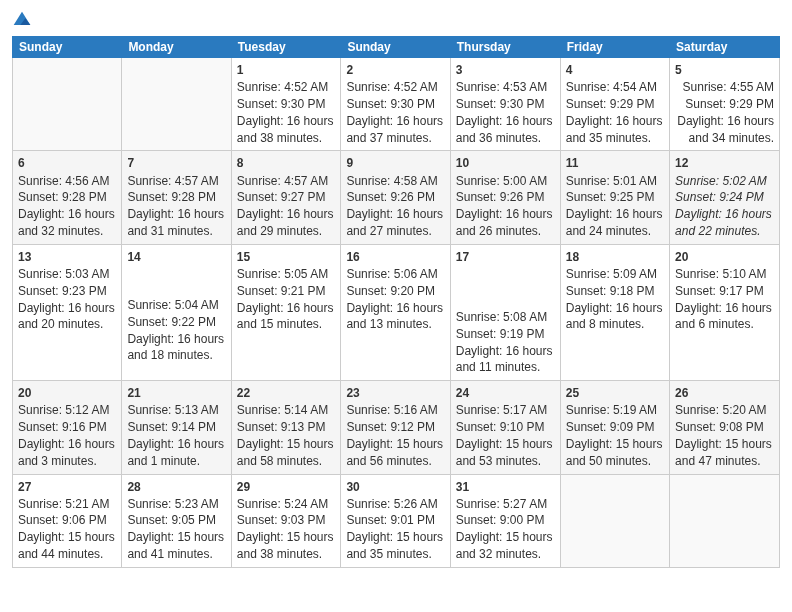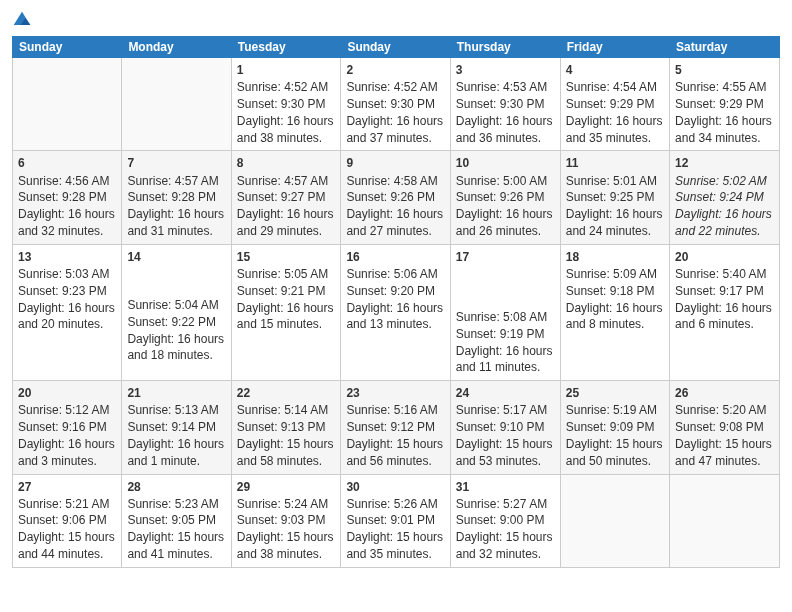--- a/index.html
+++ b/index.html
@@ -159,21 +159,21 @@
 Daylight: 16 hours and 36 minutes.</div>
           </td>
           <td>
             <span class="day-num">4</span>
             <div class="day-info" style="white-space: pre-line;">Sunrise: 4:54 AM
 Sunset: 9:29 PM
 Daylight: 16 hours and 35 minutes.</div>
           </td>
           <td>
             <span class="day-num">5</span>
-            <div class="day-info" style="white-space: pre-line;">Sunrise: 4:55 AM
+            <div class="day-info" style="white-space: pre-line; text-align: right;">Sunrise: 4:55 AM
 Sunset: 9:29 PM
 Daylight: 16 hours and 34 minutes.</div>
           </td>
         </tr>
         <tr>
           <td>
             <span class="day-num">6</span>
             <div class="day-info" style="white-space: pre-line;">Sunrise: 4:56 AM
 Sunset: 9:28 PM
 Daylight: 16 hours and 32 minutes.</div>
@@ -247,21 +247,21 @@
 Daylight: 16 hours and 11 minutes.</div>
           </td>
           <td>
             <span class="day-num">18</span>
             <div class="day-info" style="white-space: pre-line;">Sunrise: 5:09 AM
 Sunset: 9:18 PM
 Daylight: 16 hours and 8 minutes.</div>
           </td>
           <td>
             <span class="day-num">20</span>
-            <div class="day-info" style="white-space: pre-line;">Sunrise: 5:40 AM
+            <div class="day-info" style="white-space: pre-line;">Sunrise: 5:10 AM
 Sunset: 9:17 PM
 Daylight: 16 hours and 6 minutes.</div>
           </td>
         </tr>
         <tr>
           <td>
             <span class="day-num">20</span>
             <div class="day-info" style="white-space: pre-line;">Sunrise: 5:12 AM
 Sunset: 9:16 PM
 Daylight: 16 hours and 3 minutes.</div>

